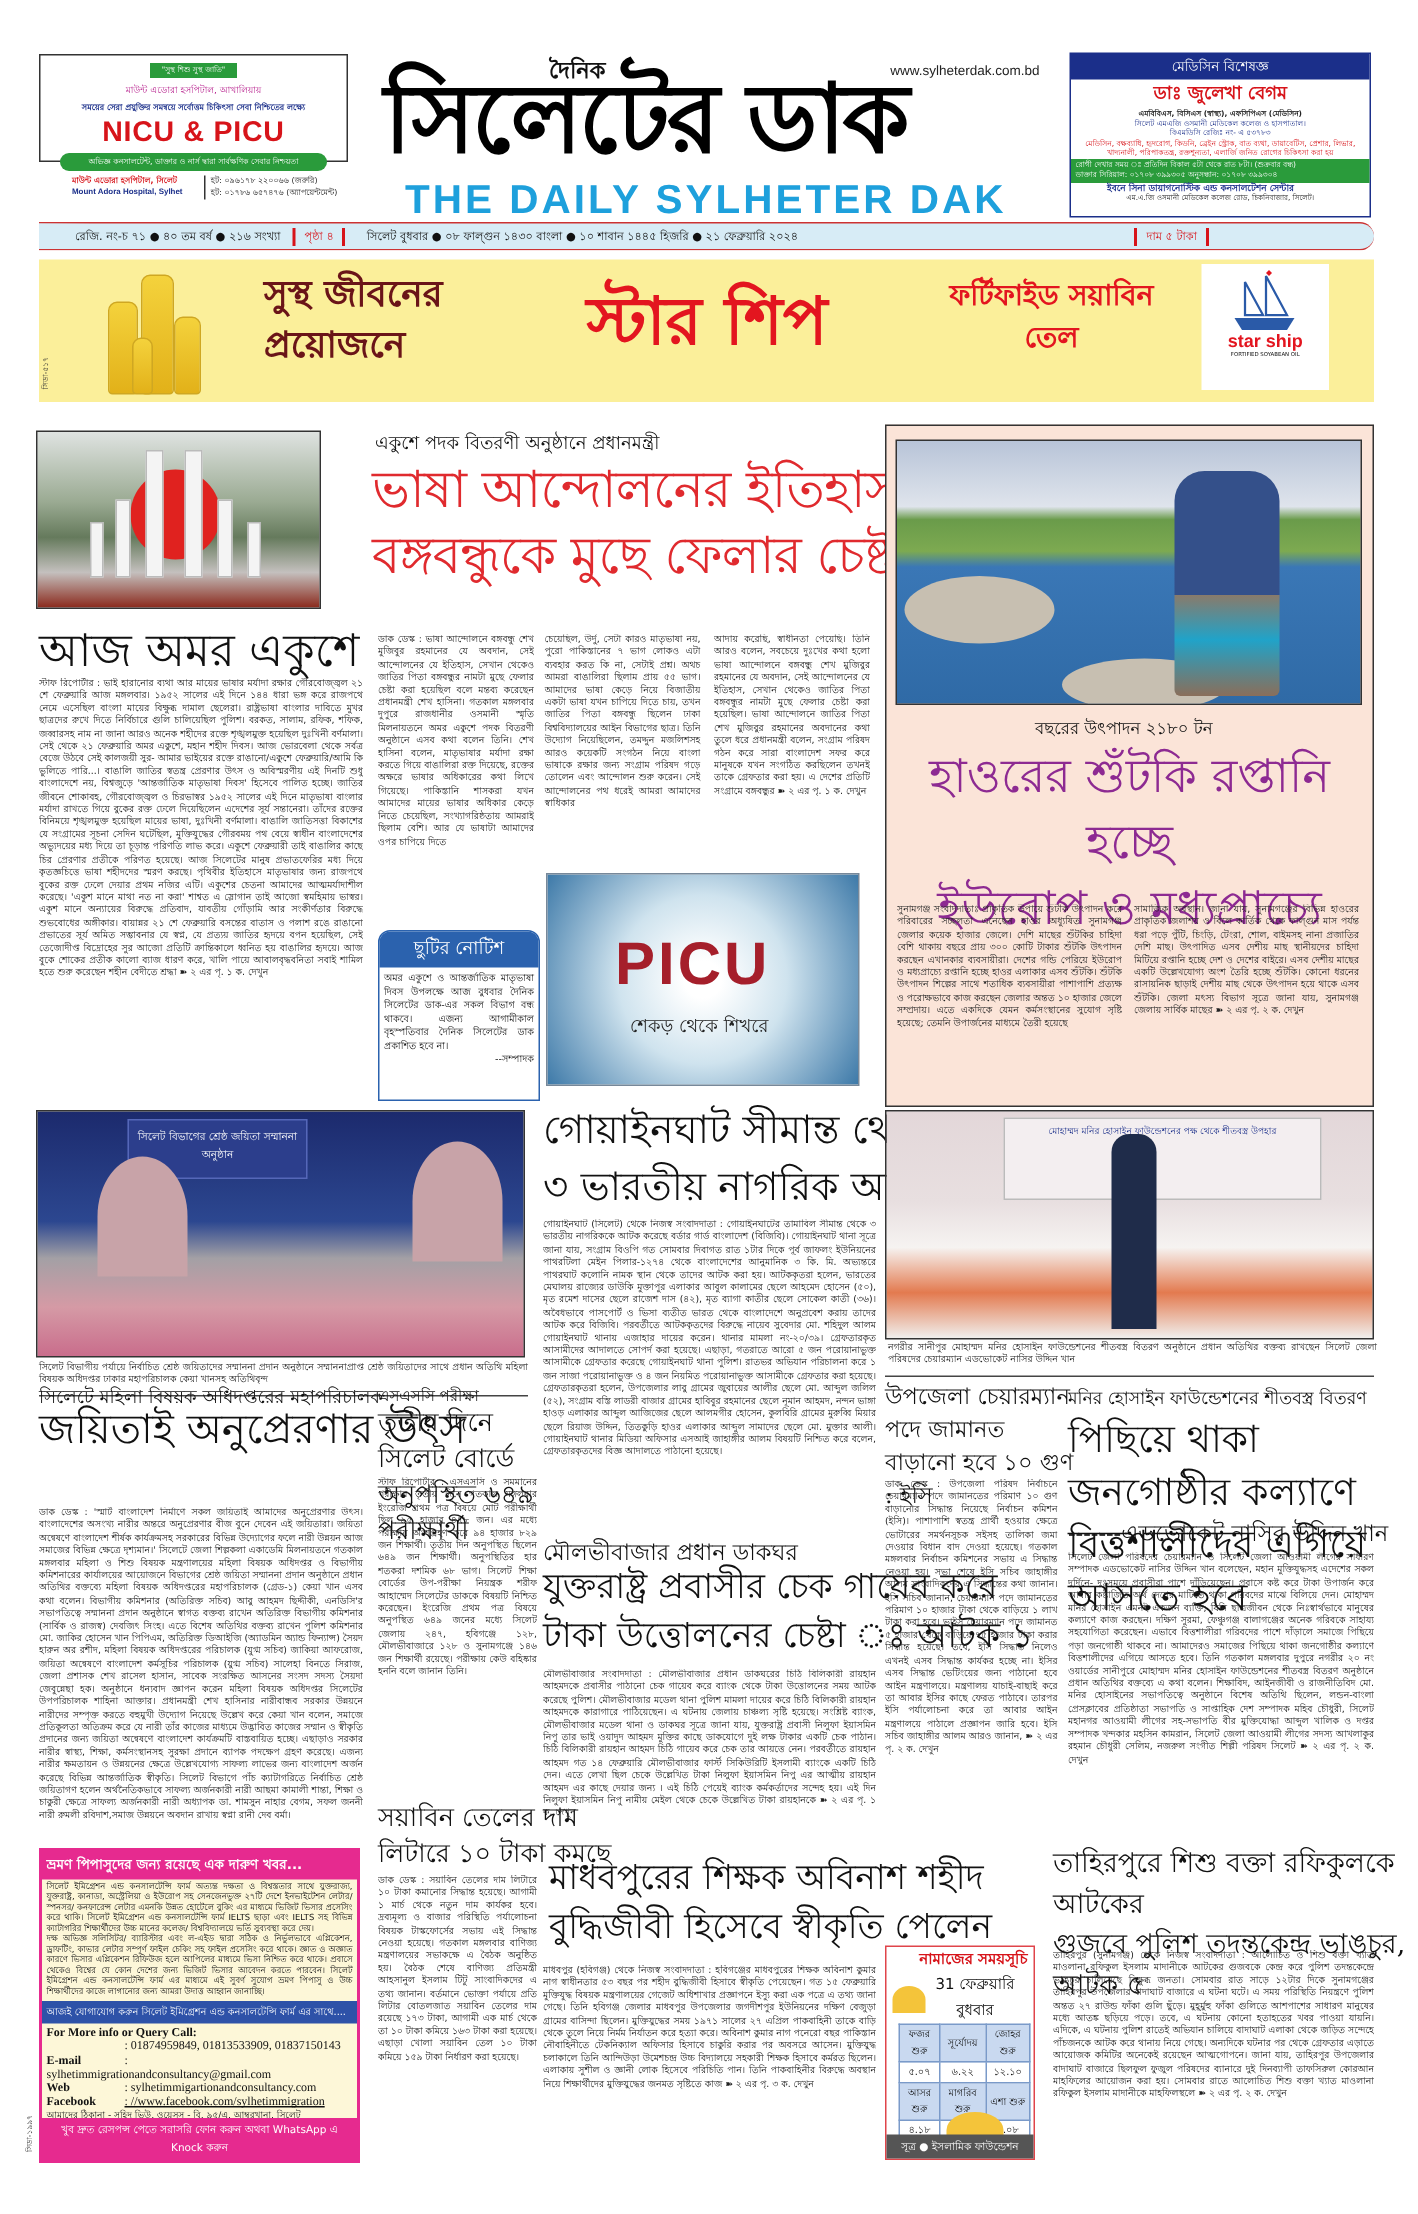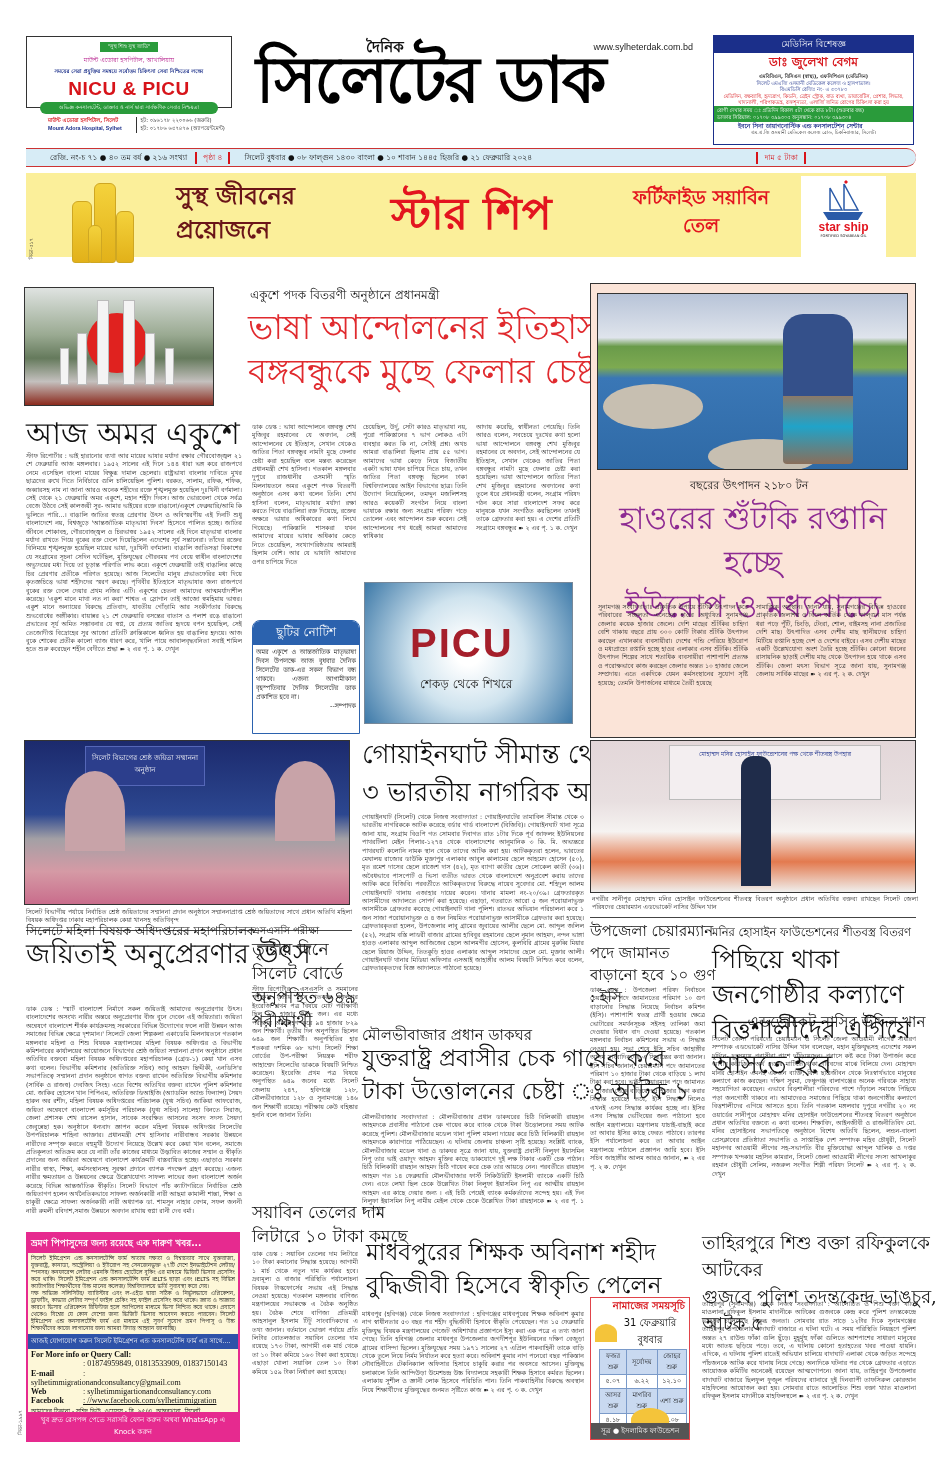--- a/index.html
+++ b/index.html
@@ -27,21 +27,21 @@
 #ad-right .hd{background:#1b2f8a;color:#fff;font-size:9px;text-align:center;padding:1px;}
 #ad-right .dr{color:#d7141a;font-size:12px;font-weight:bold;text-align:center;}
 #ad-right .q{font-size:5px;text-align:center;color:#222;line-height:6.5px;}
 #ad-right .q.red{color:#d7141a;}
 #ad-right .grn{background:#2a9b3b;color:#fff;font-size:5px;line-height:7px;padding:1px 3px;}
 #ad-right .ft{font-size:6px;color:#1b2f8a;padding-left:24px;line-height:8px;font-weight:bold;}
 #dateline{left:26px;top:148px;width:890px;height:19px;border-top:1px solid #c33;border-bottom:1px solid #c33;background:#d7ecf6;display:flex;align-items:center;font-size:7.5px;padding-left:24px;border-radius:0 10px 10px 0;}
 #dateline .pg{color:#d7141a;border-left:2px solid #d7141a;border-right:2px solid #d7141a;padding:0 6px;margin:0 14px 0 8px;}
 #dateline .price{color:#d7141a;border-left:2px solid #d7141a;border-right:2px solid #d7141a;padding:0 6px;margin-left:auto;margin-right:110px;}
 
-#banner{left:26px;top:173px;width:890px;height:84px;background:#fbef9a;}
+#banner{left:26px;top:173px;width:890px;height:95px;background:#fbef9a;}
 #banner .bottles{position:absolute;left:38px;top:10px;width:70px;height:80px;}
 #banner .b1{position:absolute;background:linear-gradient(#f4d23c,#e2b119);border:1px solid #cfa722;border-radius:6px 6px 3px 3px;}
 #banner .s1{position:absolute;left:150px;top:6px;font-size:24px;font-weight:bold;color:#6a1418;line-height:34px;}
 #banner .s2{position:absolute;left:365px;top:8px;font-size:44px;font-weight:bold;color:#e3151f;}
 #banner .s3{position:absolute;left:600px;top:10px;font-size:19px;font-weight:bold;color:#e3151f;text-align:center;line-height:28px;}
 #banner .logo{position:absolute;left:775px;top:3px;width:85px;height:84px;background:#fff;text-align:center;}
 #banner .logo .nm{font-size:12px;color:#e3151f;font-weight:bold;margin-top:44px;font-family:"Liberation Sans",sans-serif;}
 #banner .logo .sub{font-size:3.6px;}
 .vcode{font-size:5px;writing-mode:vertical-rl;transform:rotate(180deg);color:#333;}
 
@@ -131,20 +131,21 @@
       <div>হট: ০৯৬১৭৮ ২২০০৬৬ (জরুরি)</div>
       <div>হট: ০১৭৮৬ ৬৫৭৪৭৬ (অ্যাপয়েন্টমেন্ট)</div>
     </div>
   </div>
 </div>
 
 <div id="mast" class="abs">
   <div class="dainik">দৈনিক</div>
   <div class="title">সিলেটের ডাক</div>
   <div class="url">www.sylheterdak.com.bd</div>
+  <div class="eng">THE DAILY SYLHETER DAK</div>
 </div>
 
 <div id="ad-right" class="abs">
   <div class="hd">মেডিসিন বিশেষজ্ঞ</div>
   <div class="dr">ডাঃ জুলেখা বেগম</div>
   <div class="q" style="font-weight:bold;">এমবিবিএস, বিসিএস (স্বাস্থ্য), এফসিপিএস (মেডিসিন)</div>
   <div class="q" style="color:#1b2f8a">সিলেট এমএজি ওসমানী মেডিকেল কলেজ ও হাসপাতাল।</div>
   <div class="q" style="color:#1b2f8a">বিএমডিসি রেজিঃ নং- এ ৫৩৭৮৩</div>
   <div class="q red">মেডিসিন, বক্ষব্যাধি, হৃদরোগ, কিডনি, ব্রেইন স্ট্রোক, বাত ব্যথা, ডায়াবেটিস, প্রেশার, লিভার, খাদ্যনালী, পরিপাকতন্ত্র, রক্তশূন্যতা, এলার্জি জনিত রোগের চিকিৎসা করা হয়</div>
   <div class="grn">

